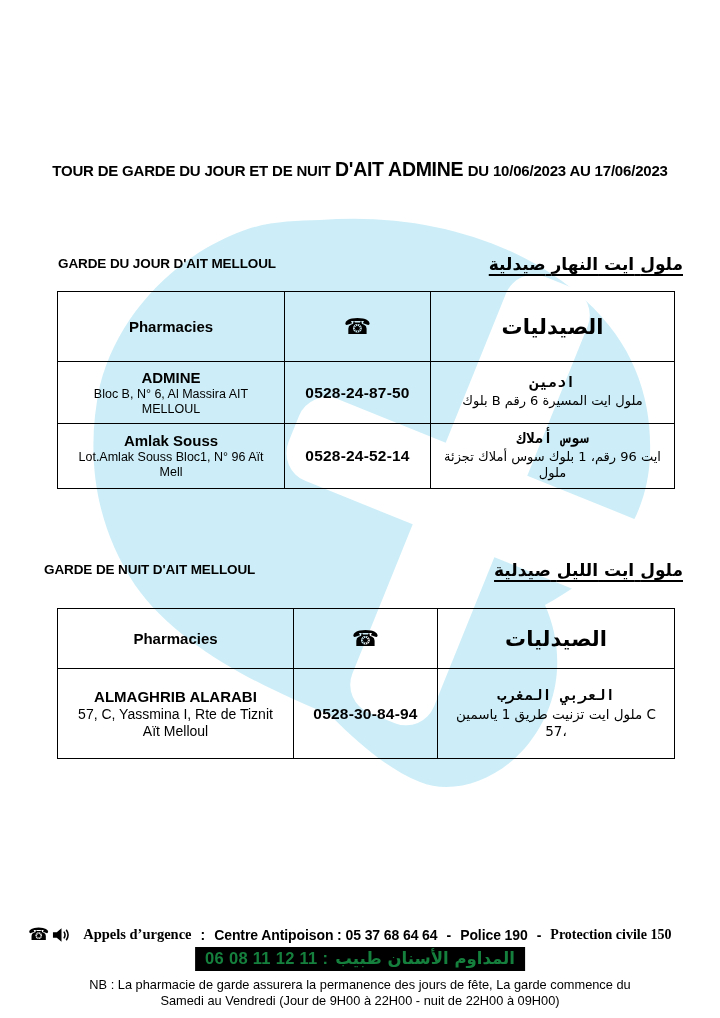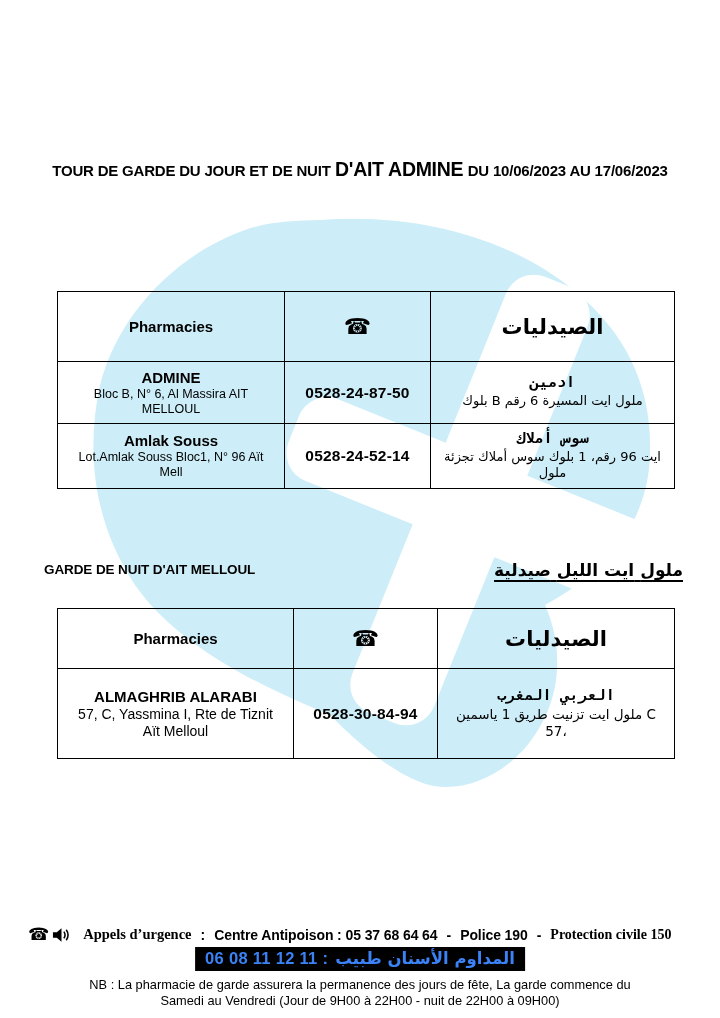--- a/index.html
+++ b/index.html
@@ -38,21 +38,21 @@
   .ar-addr{font-size:13px;line-height:1.25;}
   
   .emg-line{position:absolute;top:926px;left:28px;width:676px;display:flex;align-items:center;white-space:nowrap;}
   .emg-icons{display:flex;align-items:center;gap:3px;margin-right:12px;}
   .emg-phone{font-size:17px;line-height:1;font-family:"DejaVu Sans",sans-serif;}
   .emg-serif{font-family:"Liberation Serif","DejaVu Serif",serif;font-weight:bold;font-size:14.5px;text-align:center;}
   .emg-sans{font-weight:bold;font-size:14px;letter-spacing:-0.1px;}
   .emg-sep{font-weight:bold;font-size:14px;margin:0 9px;}
   .dentist-band{
     position:absolute;top:947px;left:50%;transform:translateX(-50%);
-    background:#000;color:#3b82f6;font-weight:bold;font-size:16.5px;
+    background:#000;color:#15803d;font-weight:bold;font-size:16.5px;
     padding:2px 10px 3px 10px;display:flex;align-items:center;gap:7px;white-space:nowrap;
   }
   .dentist-band .num{letter-spacing:0.3px;}
   .nb-note{position:absolute;top:977px;left:0;width:720px;text-align:center;font-size:12.8px;line-height:1.22;}
 </style>
 </head>
 <body>
 
 <svg class="watermark" viewBox="0 0 720 1018" xmlns="http://www.w3.org/2000/svg" aria-hidden="true">
   <path fill="#cdeef8" d="M320 220
@@ -73,20 +73,24 @@
 </svg>
 
 <div class="layer">
 
   <div class="doc-title">
     <span class="t1">TOUR DE GARDE DU JOUR ET DE NUIT</span>
     <span class="t2">D'AIT ADMINE</span>
     <span class="t3">DU 10/06/2023 AU 17/06/2023</span>
   </div>
 
+  <div class="sec-row day">
+    <span class="sec-fr">GARDE DU JOUR D'AIT MELLOUL</span>
+    <span class="sec-ar ar">⁨صيدلية⁩ ⁨النهار⁩ ⁨ايت⁩ ⁨ملول⁩</span>
+  </div>
 
   <table class="garde day">
     <colgroup>
         <col style="width:227px">
         <col style="width:146px">
         <col style="width:244px">
       </colgroup>
     <tbody>
         <tr style="height:70px;">
       <td><span class="hdr-fr">Pharmacies</span></td>

